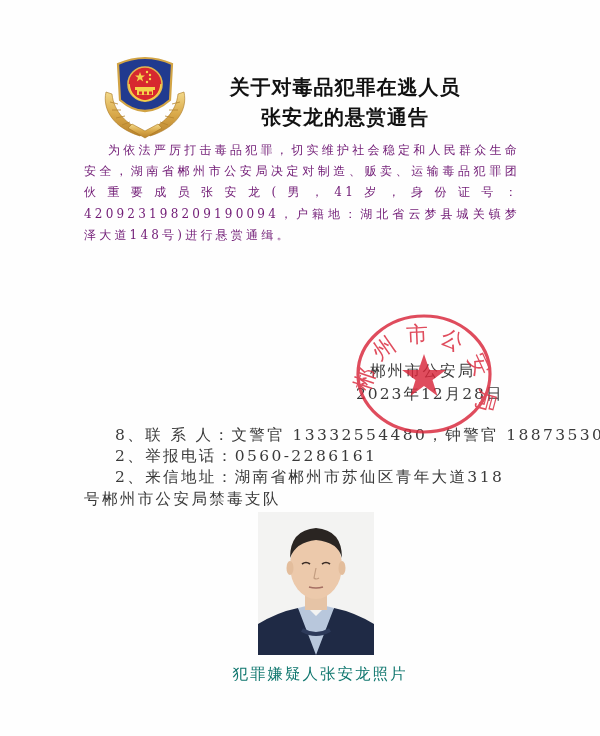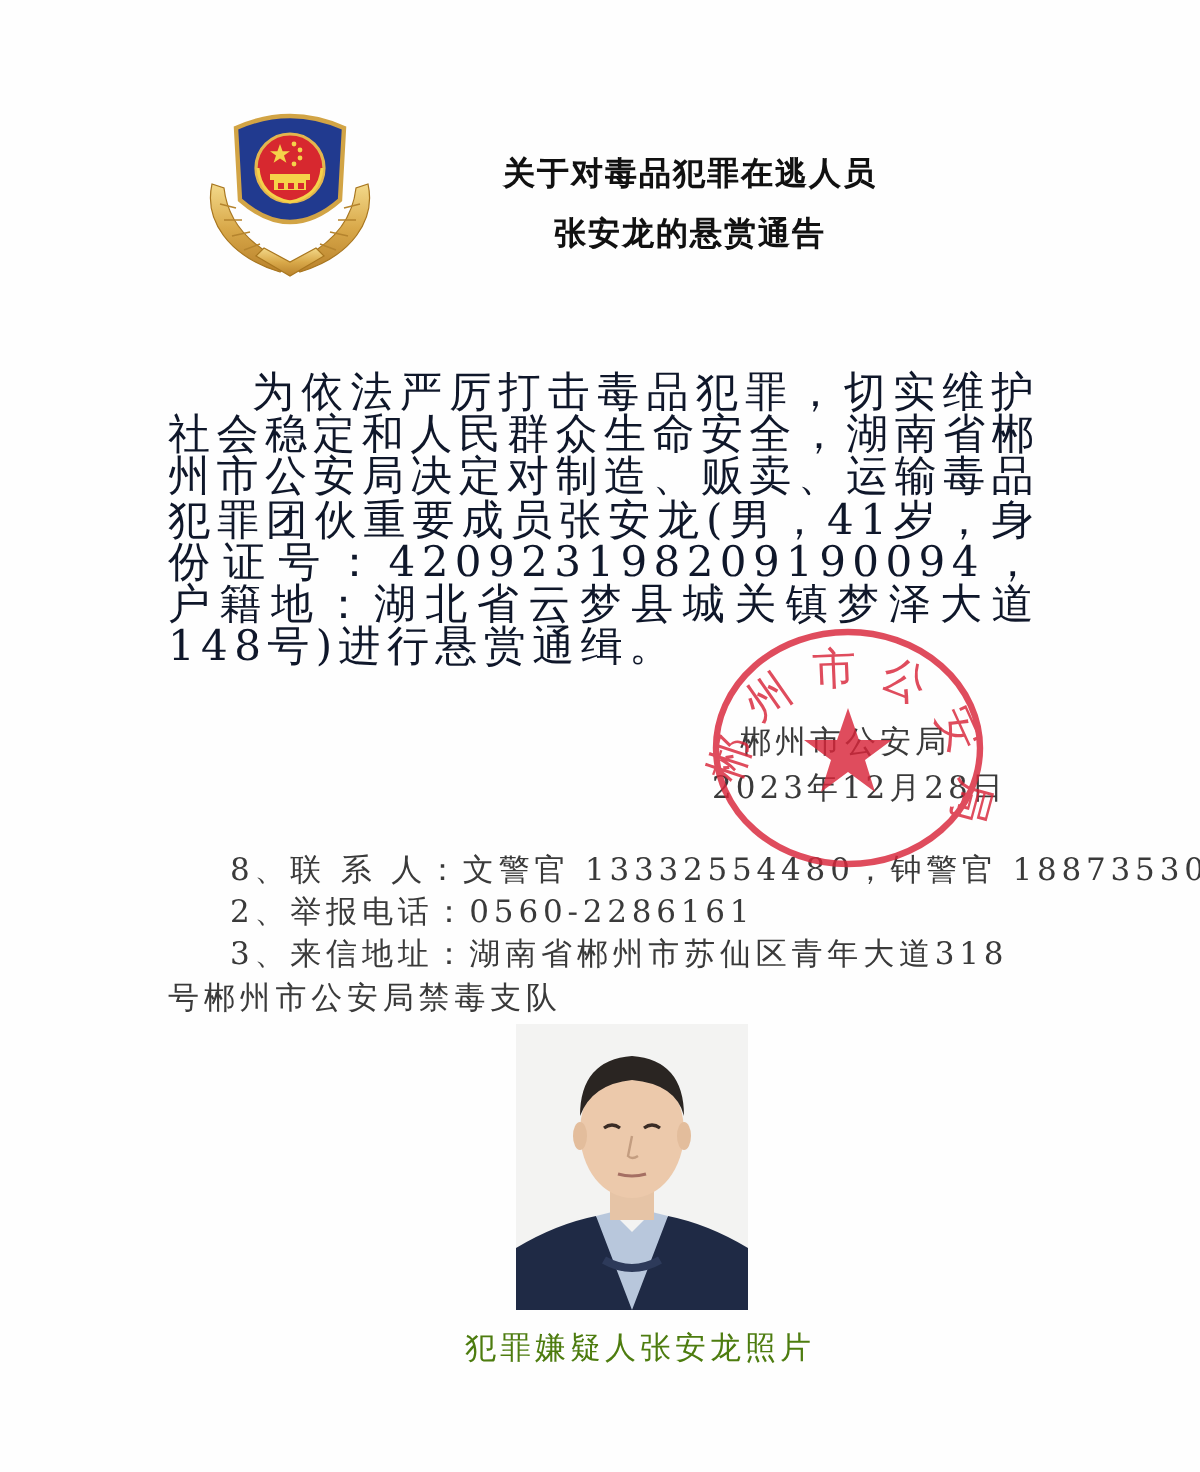--- a/index.html
+++ b/index.html
@@ -30,39 +30,38 @@
       height: 88px;
     }
     .title {
       position: absolute;
       left: 200px;
       top: 72px;
       width: 290px;
       text-align: center;
       font-family: "DejaVu Sans", "Liberation Sans", sans-serif;
       font-weight: bold;
-      font-size: 16px;
+      font-size: 20px;
       line-height: 30px;
       color: #111;
       letter-spacing: 1px;
     }
     .title div { white-space: nowrap; }
 
     
     .body {
       position: absolute;
       left: 84px;
       top: 140px;
       width: 436px;
-      font-size: 21px;
+      font-size: 12px;
       line-height: 21.2px;
-      color: #0f172a;
+      color: #701a75;
       letter-spacing: 3.2px;
       text-align: justify;
-      margin-top: 46px;
     }
     .body p {
       margin: 0;
       text-indent: 2em;
     }
 
     .signoff {
       position: absolute;
       left: 330px;
       width: 200px;
@@ -108,21 +107,21 @@
       background: #f4f4f4;
       overflow: hidden;
     }
     .caption {
       position: absolute;
       left: 230px;
       top: 664px;
       width: 180px;
       text-align: center;
       font-size: 15.5px;
-      color: #4d7c0f;
+      color: #0f766e;
       letter-spacing: 2px;
       white-space: nowrap;
     }
   </style>
 </head>
 <body>
 
 <div class="page">
 
   <svg class="emblem" viewBox="0 0 90 88">
@@ -188,21 +187,21 @@
   </svg>
 
   <div class="contacts">
     <p class="item">
       <span>8、联 系 人：</span><span>文警官 13332554480，钟警官 18873530086</span>
     </p>
     <p class="item">
       <span>2、举报电话：</span><span>0560-2286161</span>
     </p>
     <p class="item wrap">
-      <span>3、来信地址：</span><span>湖南省郴州市苏仙区青年大道318号郴州市公安局禁毒支队</span>
+      <span>2、来信地址：</span><span>湖南省郴州市苏仙区青年大道318号郴州市公安局禁毒支队</span>
     </p>
   </div>
 
   <svg class="photo" viewBox="0 0 116 143">
     <rect width="116" height="143" fill="#f3f3f2"></rect>
 
     <path d="M0,112 Q20,100 40,96 L58,120 L76,96 Q96,100 116,112 L116,143 L0,143 Z" fill="#1f2a45"></path>
 
     <path d="M40,96 L58,143 L76,96 L68,94 L58,104 L48,94 Z" fill="#b8c7dc"></path>
     <path d="M44,118 Q58,126 72,118" fill="none" stroke="#2d3a5a" stroke-width="4"></path>

